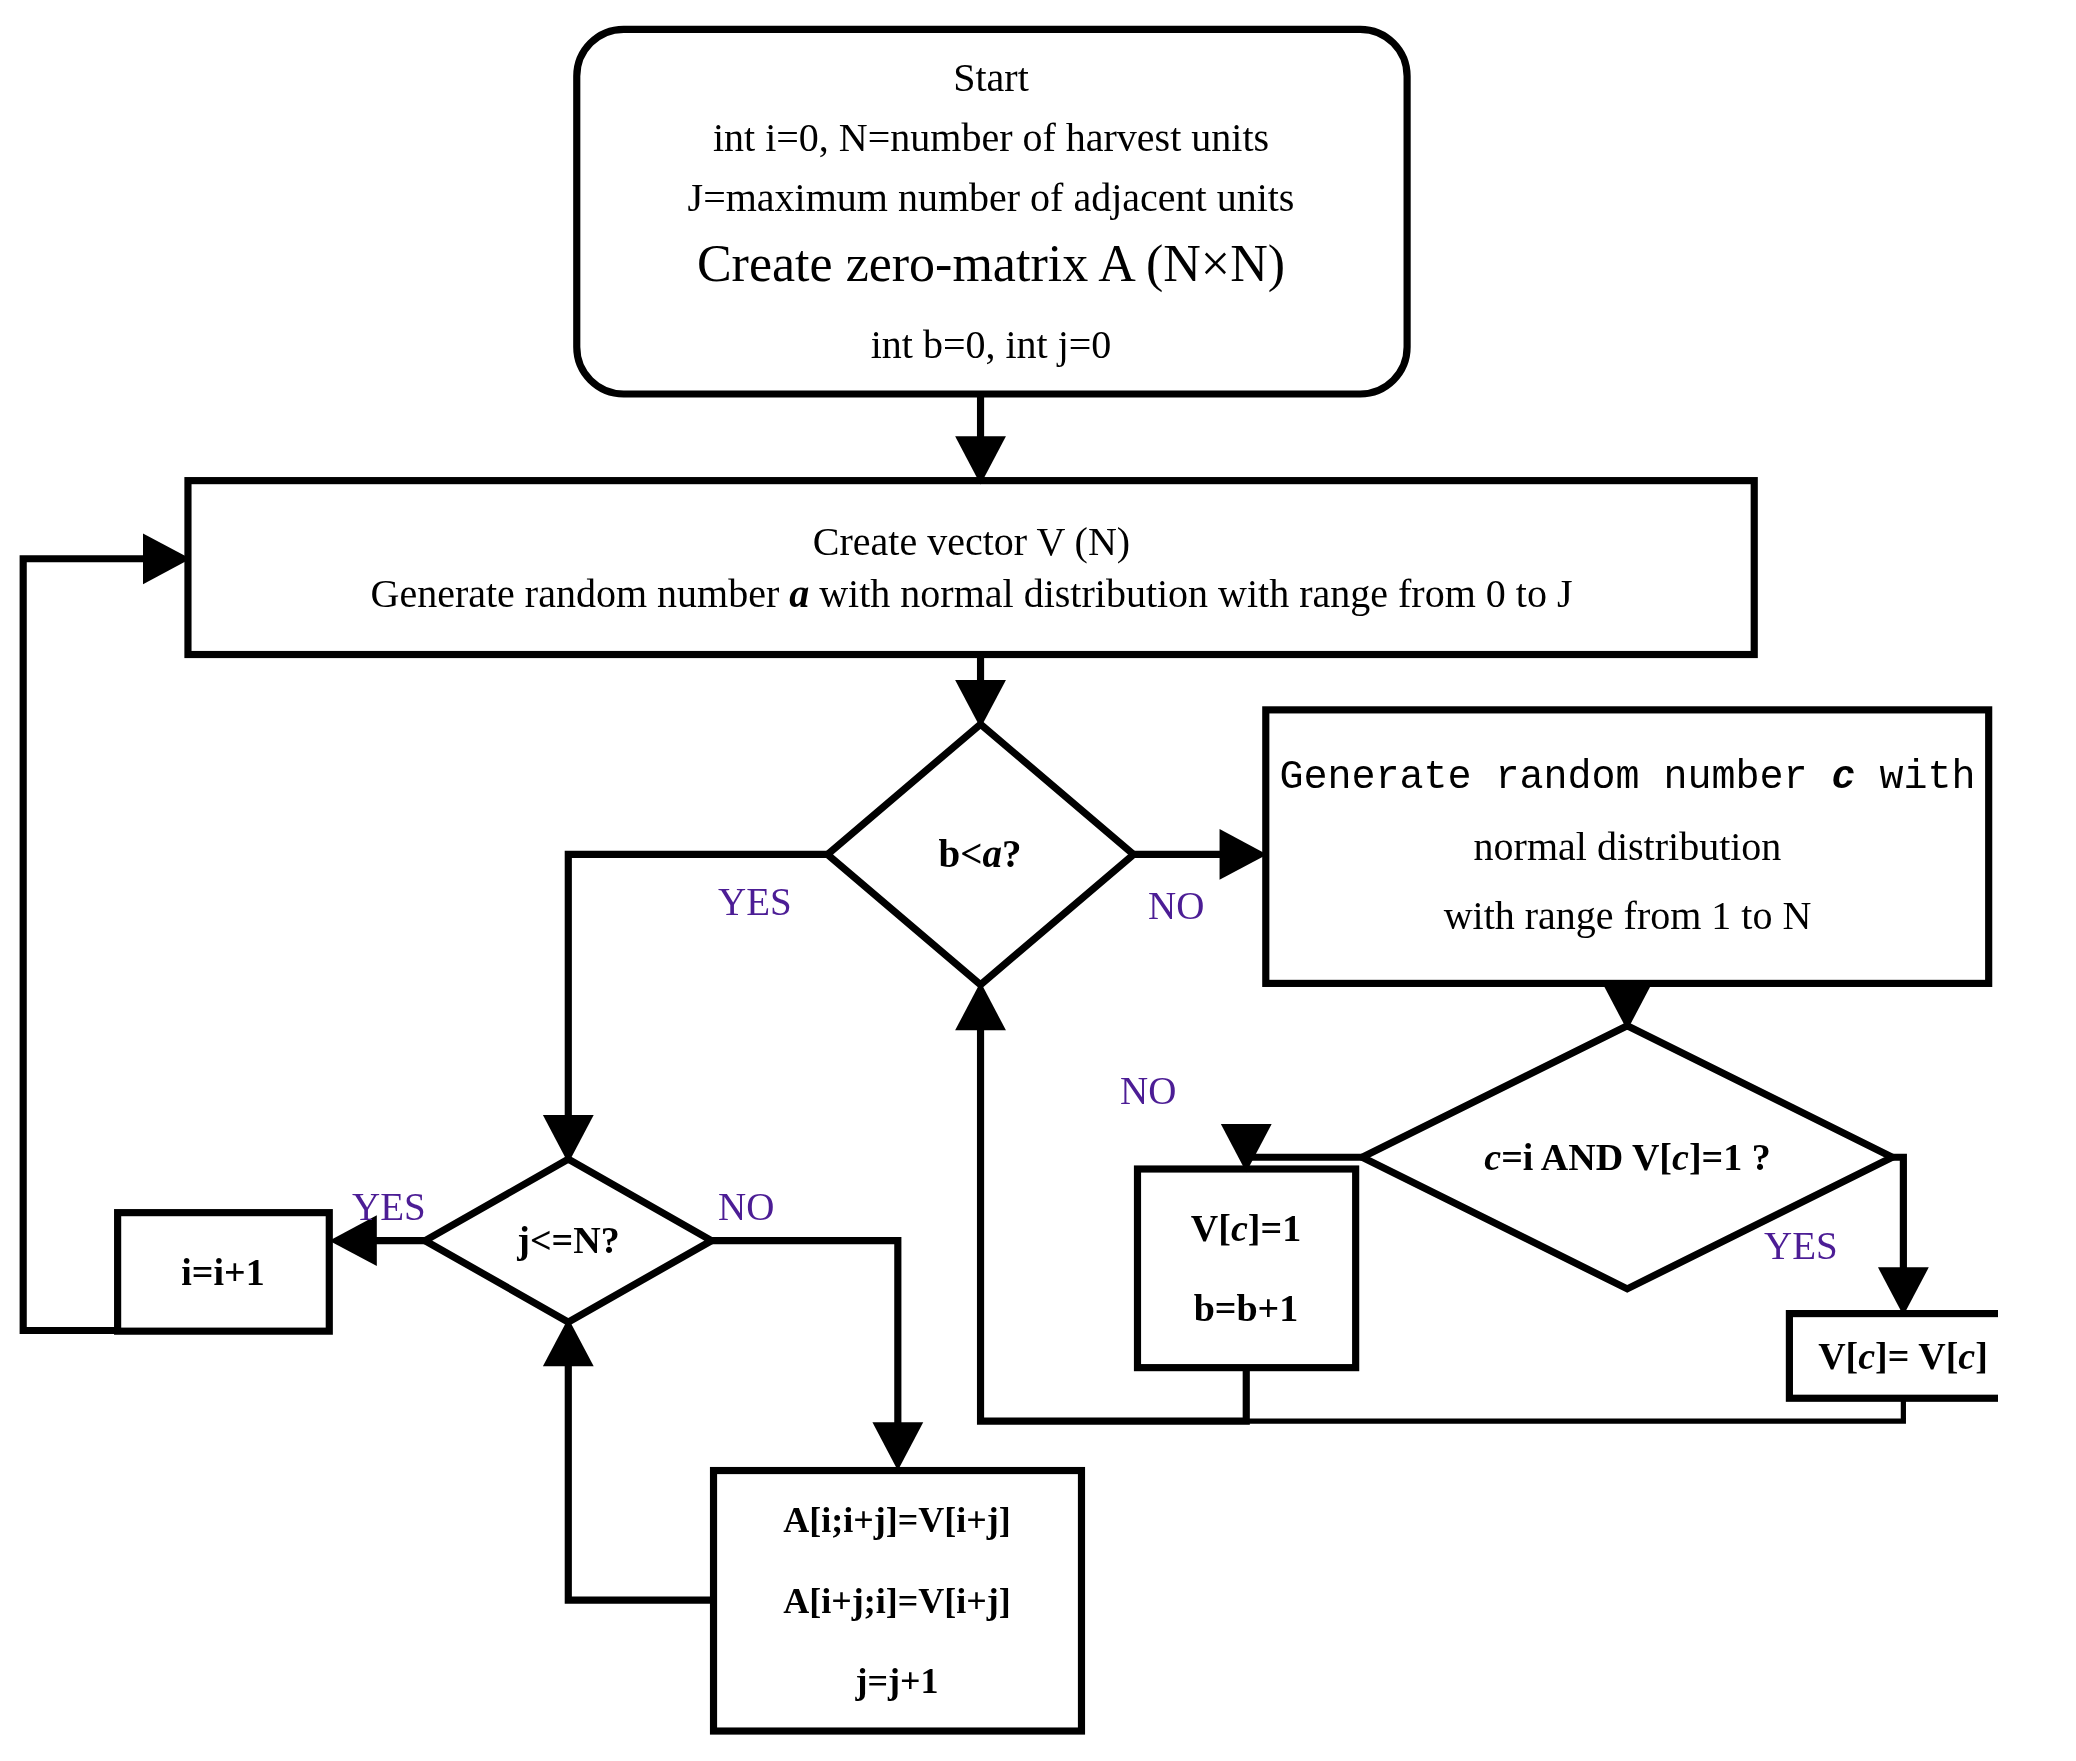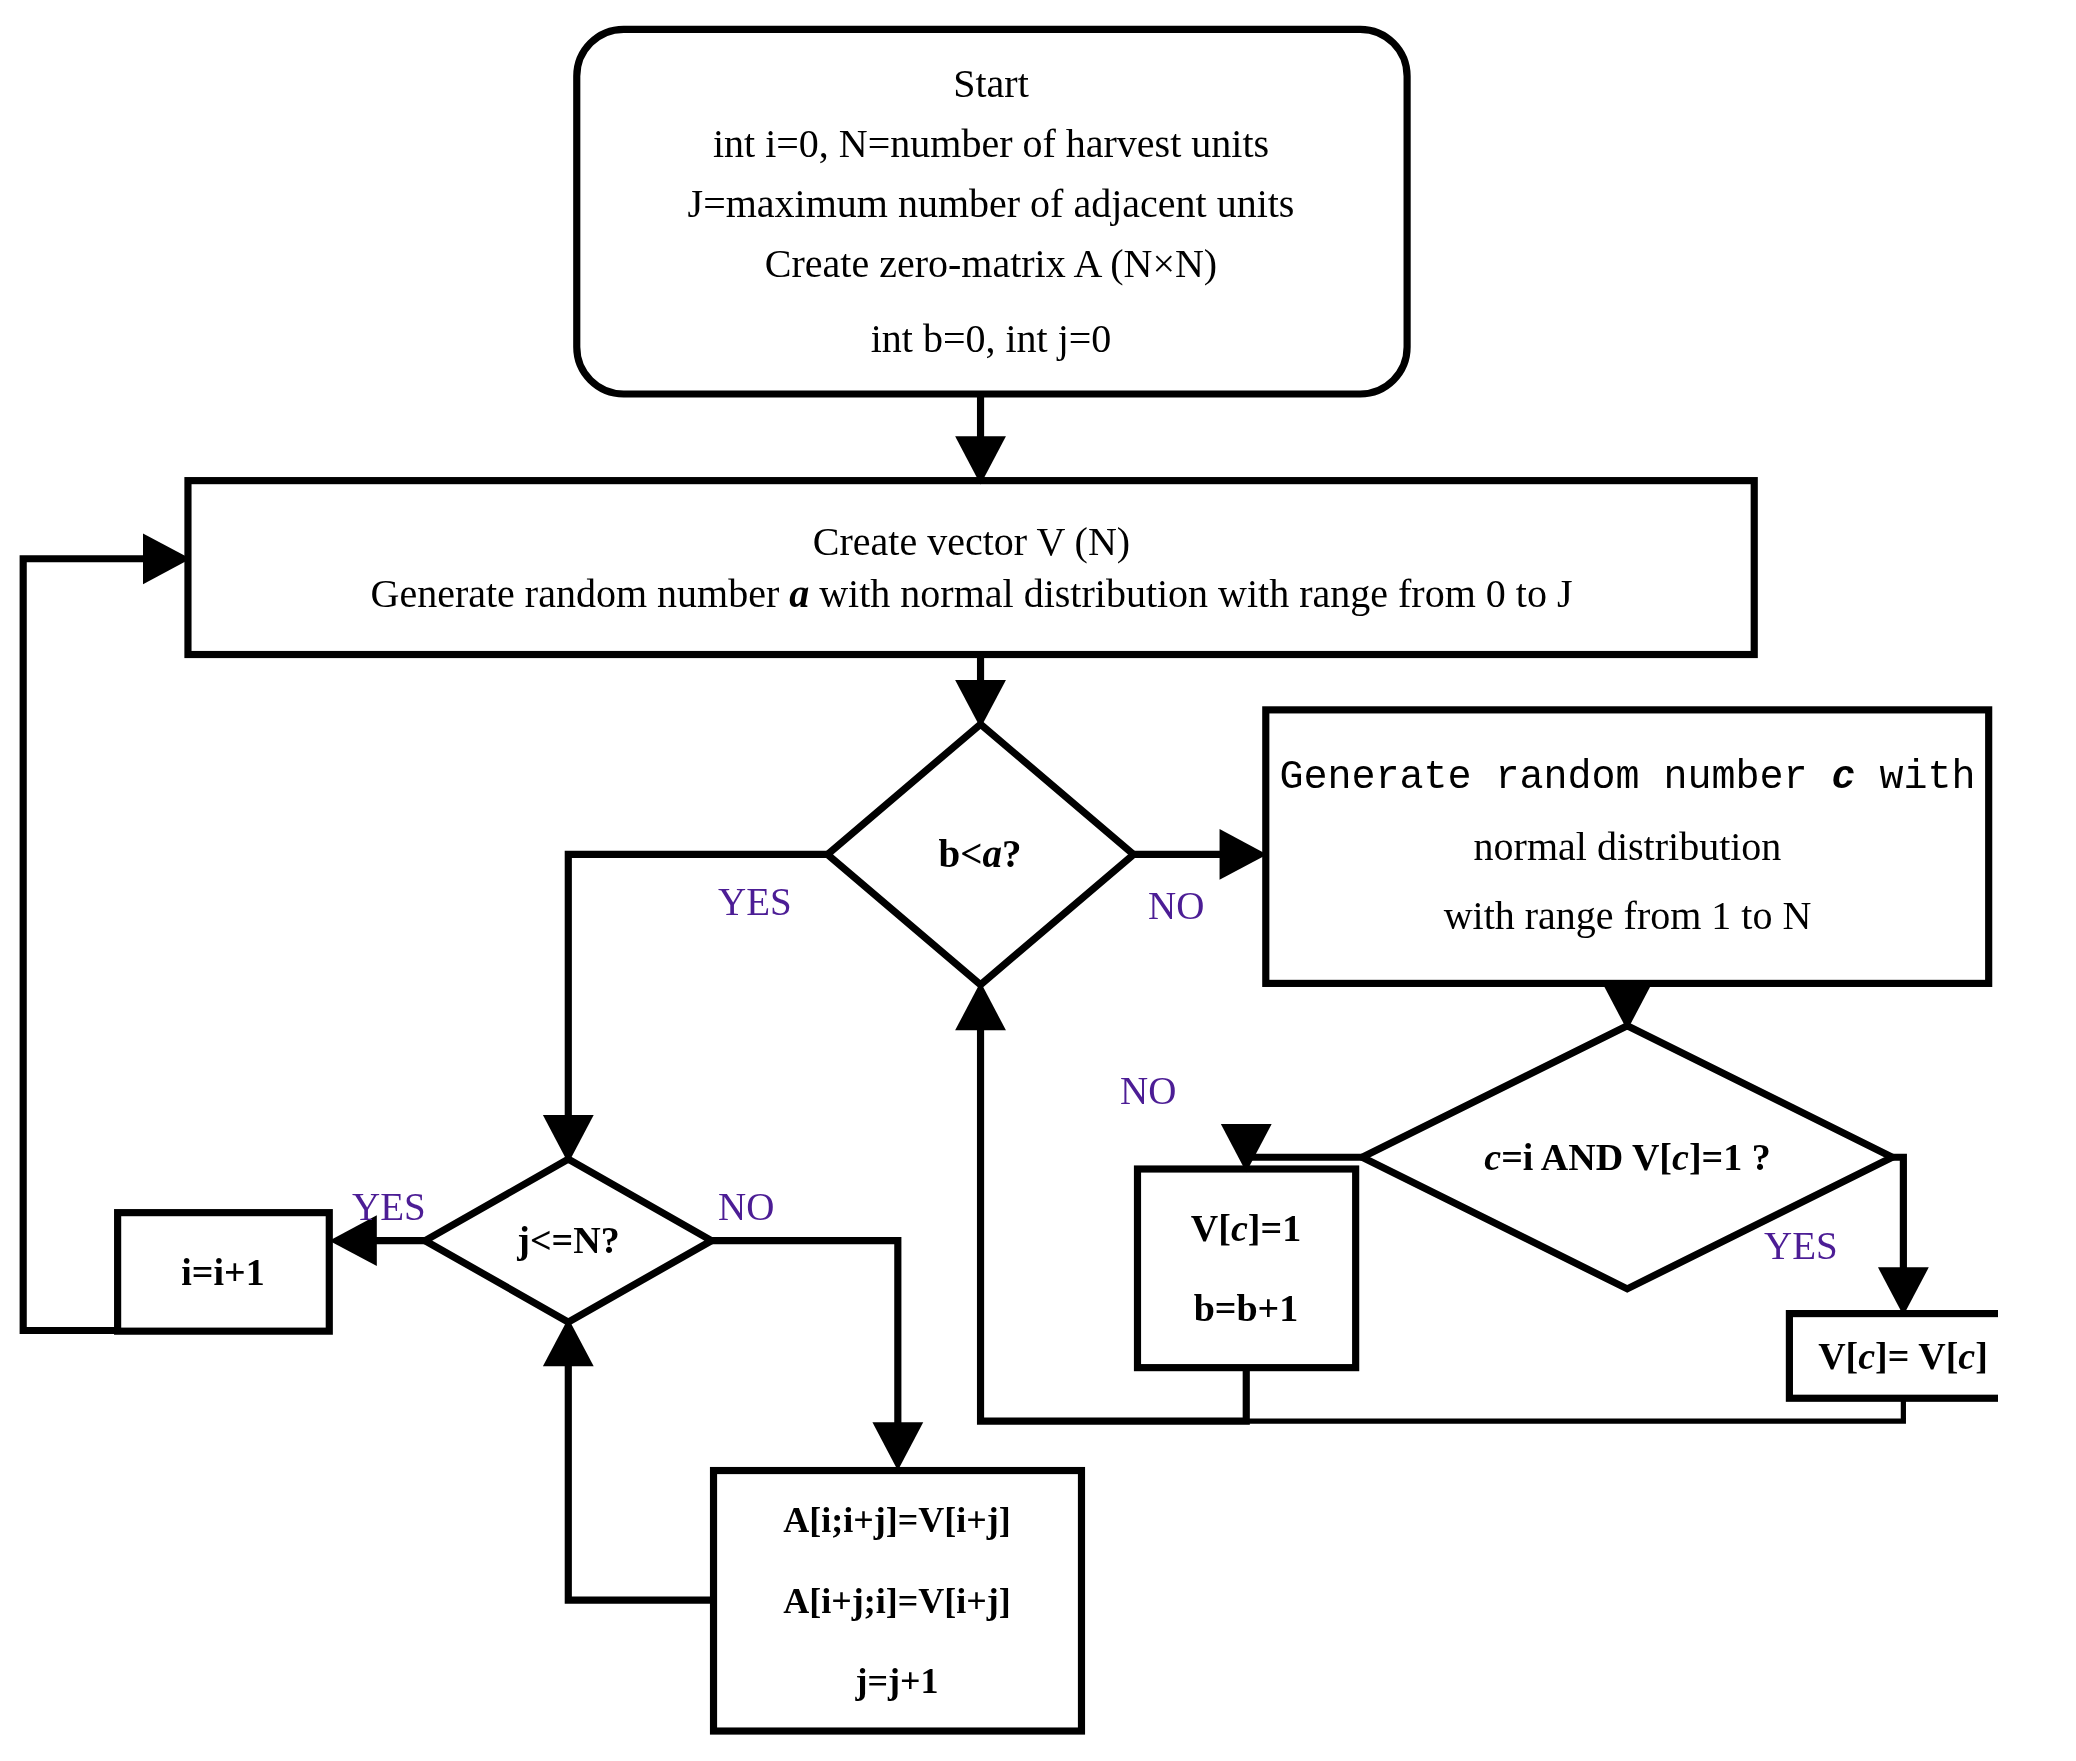--- a/index.html
+++ b/index.html
@@ -136,21 +136,21 @@
 
     <path class="conn" d="M 1095 2457 L 872 2457 L 872 2070"></path>
     <polygon class="arrowhead" points="872,2024 833,2098 911,2098"></polygon>
 
   </svg>
 
   <div class="blockcenter" style="left:576px; top:29px; width:830px; height:365px;">
     <div class="txt t-reg" style="position:static; font-size:40px; margin-bottom:18px;">Start</div>
     <div class="txt t-reg" style="position:static; font-size:40px; margin-bottom:18px;">int i=0, N=number of harvest units</div>
     <div class="txt t-reg" style="position:static; font-size:40px; margin-bottom:18px;">J=maximum number of adjacent units</div>
-    <div class="txt t-reg" style="position:static; font-size:40px; margin-bottom:33px;">Create zero-matrix A (N×N)</div>
+    <div class="txt t-reg" style="position:static; font-size:52px; margin-bottom:33px;">Create zero-matrix A (N×N)</div>
     <div class="txt t-reg" style="position:static; font-size:40px;">int b=0, int j=0</div>
   </div>
 
   <div class="blockcenter" style="left:188px; top:481px; width:1567px; height:174px;">
     <div class="txt t-reg" style="position:static; font-size:40px; margin-bottom:10px;">Create vector V (N)</div>
     <div class="txt t-reg" style="position:static; font-size:40px;text-align:center;">
       <span>Generate random number </span><span class="ital t-bold">a</span><span> with normal distribution with range from 0 to J</span>
     </div>
   </div>
 

